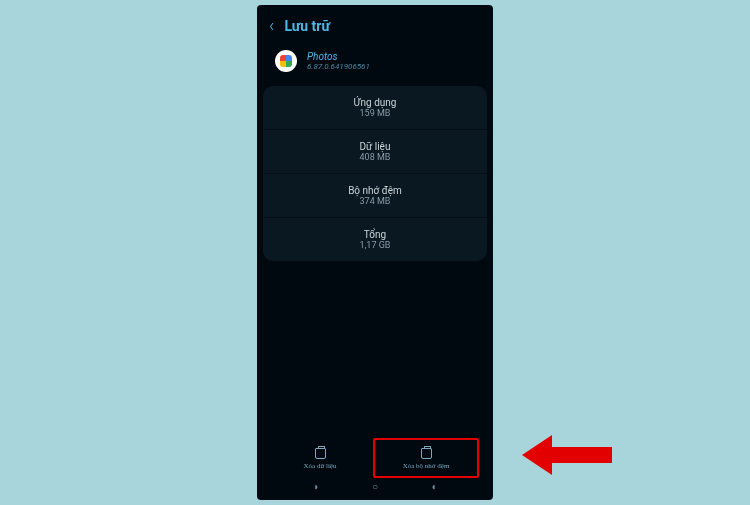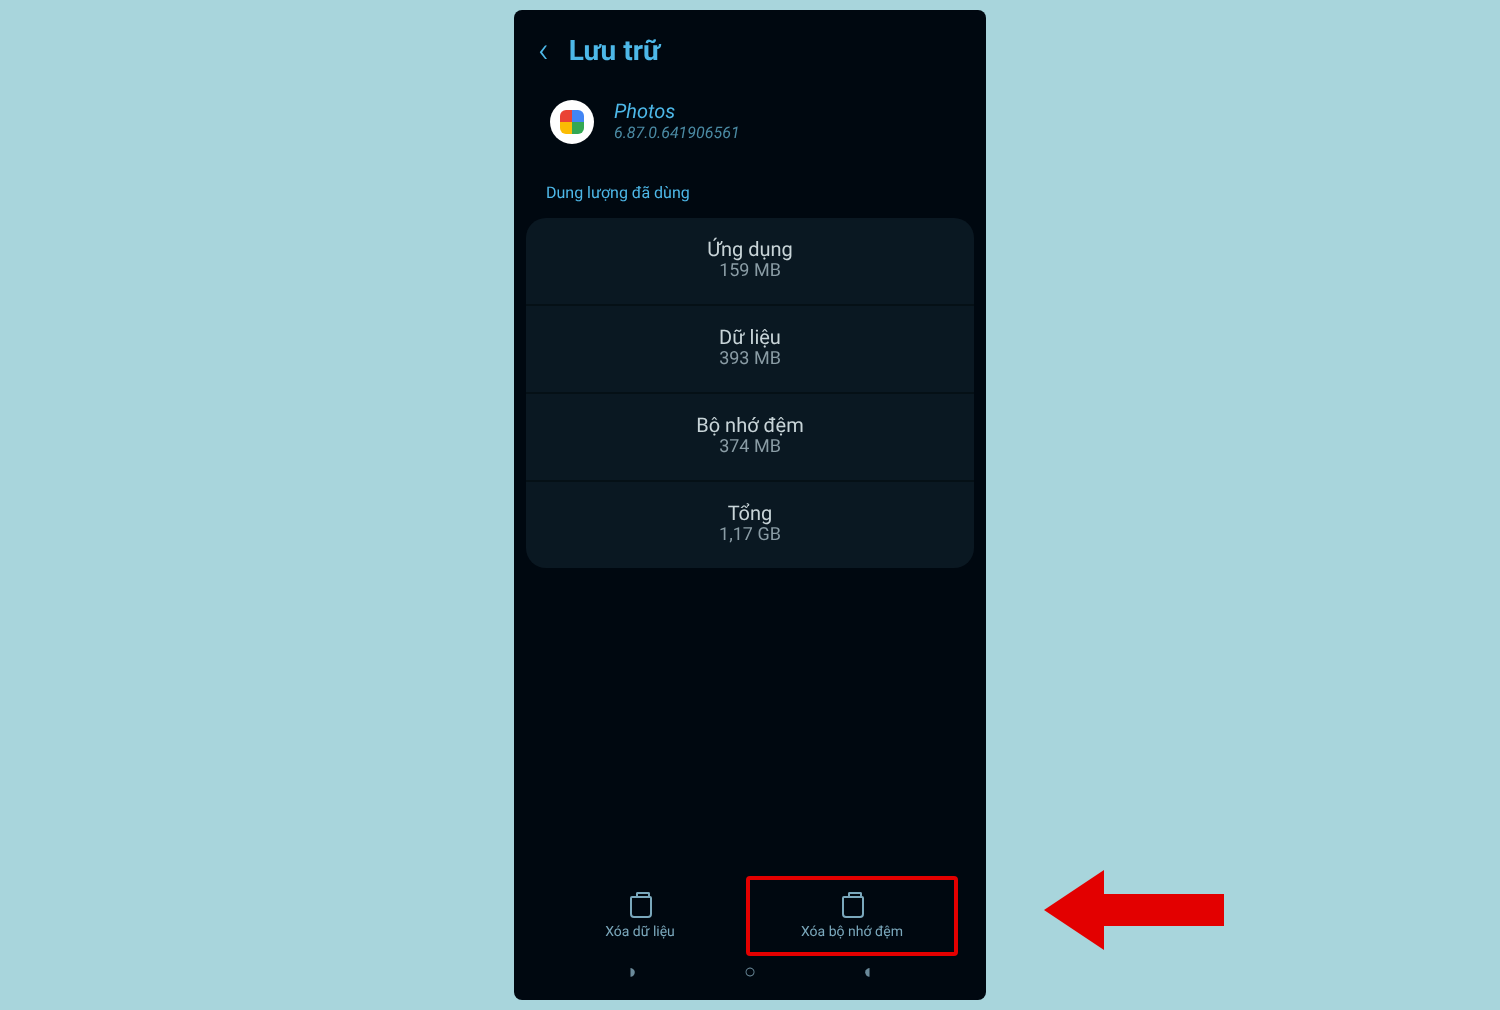--- a/index.html
+++ b/index.html
@@ -146,20 +146,21 @@
       padding: 0 12px;
     }
     
     .action-btn {
       display: flex;
       flex-direction: column;
       align-items: center;
       gap: 3px;
       padding: 4px 8px;
       flex: 1;
+      font-family: Liberation Serif, serif;
     }
     
     .action-btn.highlighted {
       border: 2px solid #e30000;
       border-radius: 2px;
       margin: -4px 2px;
       padding: 6px 8px;
     }
     
     .action-label {
@@ -254,30 +255,29 @@
         <div class="pinwheel-g"></div>
         <div class="pinwheel-y"></div>
       </div>
     </div>
     <div class="app-details">
       <span class="app-name">Photos</span>
       <span class="app-version">6.87.0.641906561</span>
     </div>
   </div>
 
-  <div class="section-title">Dung lượng đã dùng</div>
 
   <div class="storage-list">
     <div class="storage-row">
       <span class="storage-label">Ứng dụng</span>
       <span class="storage-value">159 MB</span>
     </div>
     <div class="storage-row">
       <span class="storage-label">Dữ liệu</span>
-      <span class="storage-value">393 MB</span>
+      <span class="storage-value">408 MB</span>
     </div>
     <div class="storage-row">
       <span class="storage-label">Bộ nhớ đệm</span>
       <span class="storage-value">374 MB</span>
     </div>
     <div class="storage-row">
       <span class="storage-label">Tổng</span>
       <span class="storage-value">1,17 GB</span>
     </div>
   </div>

